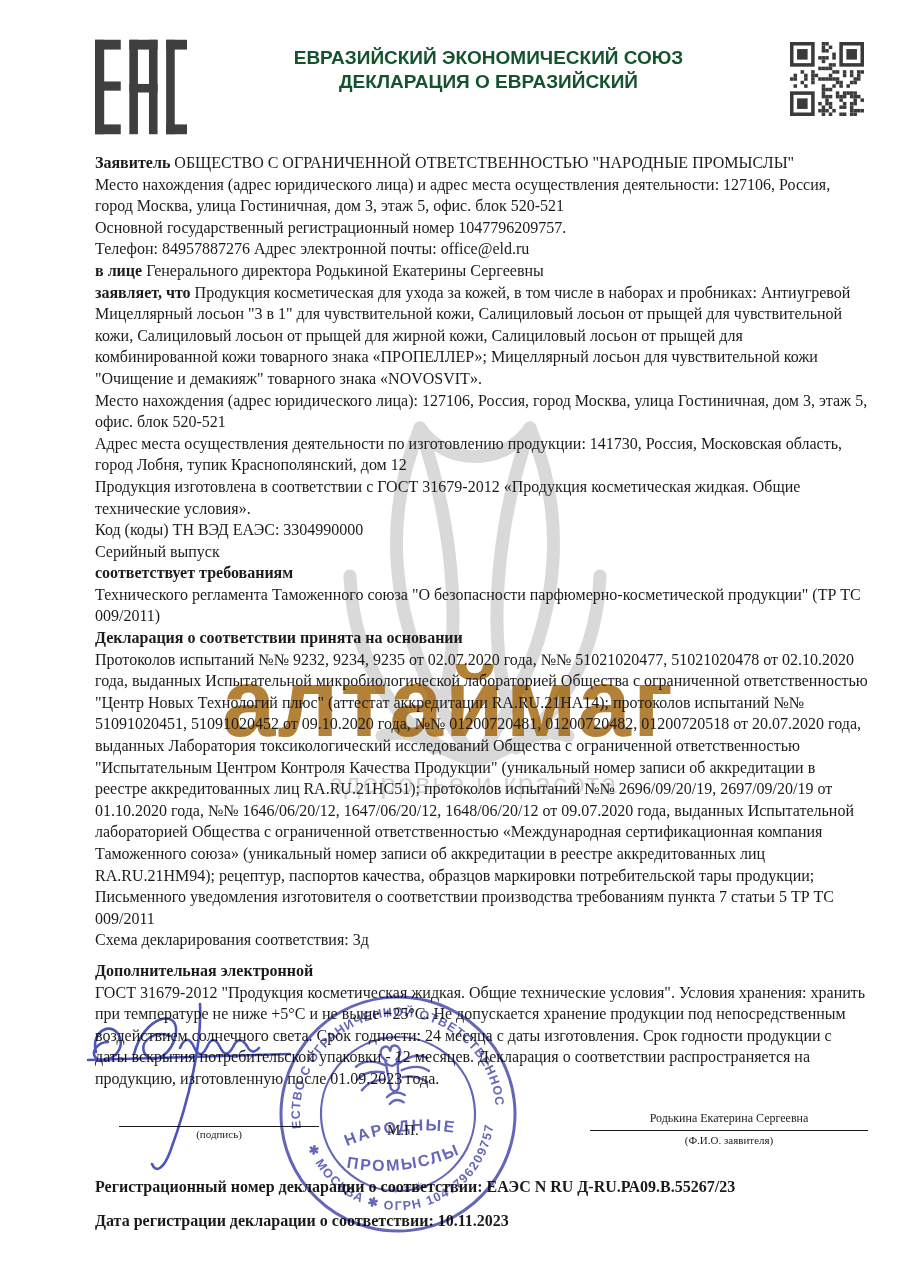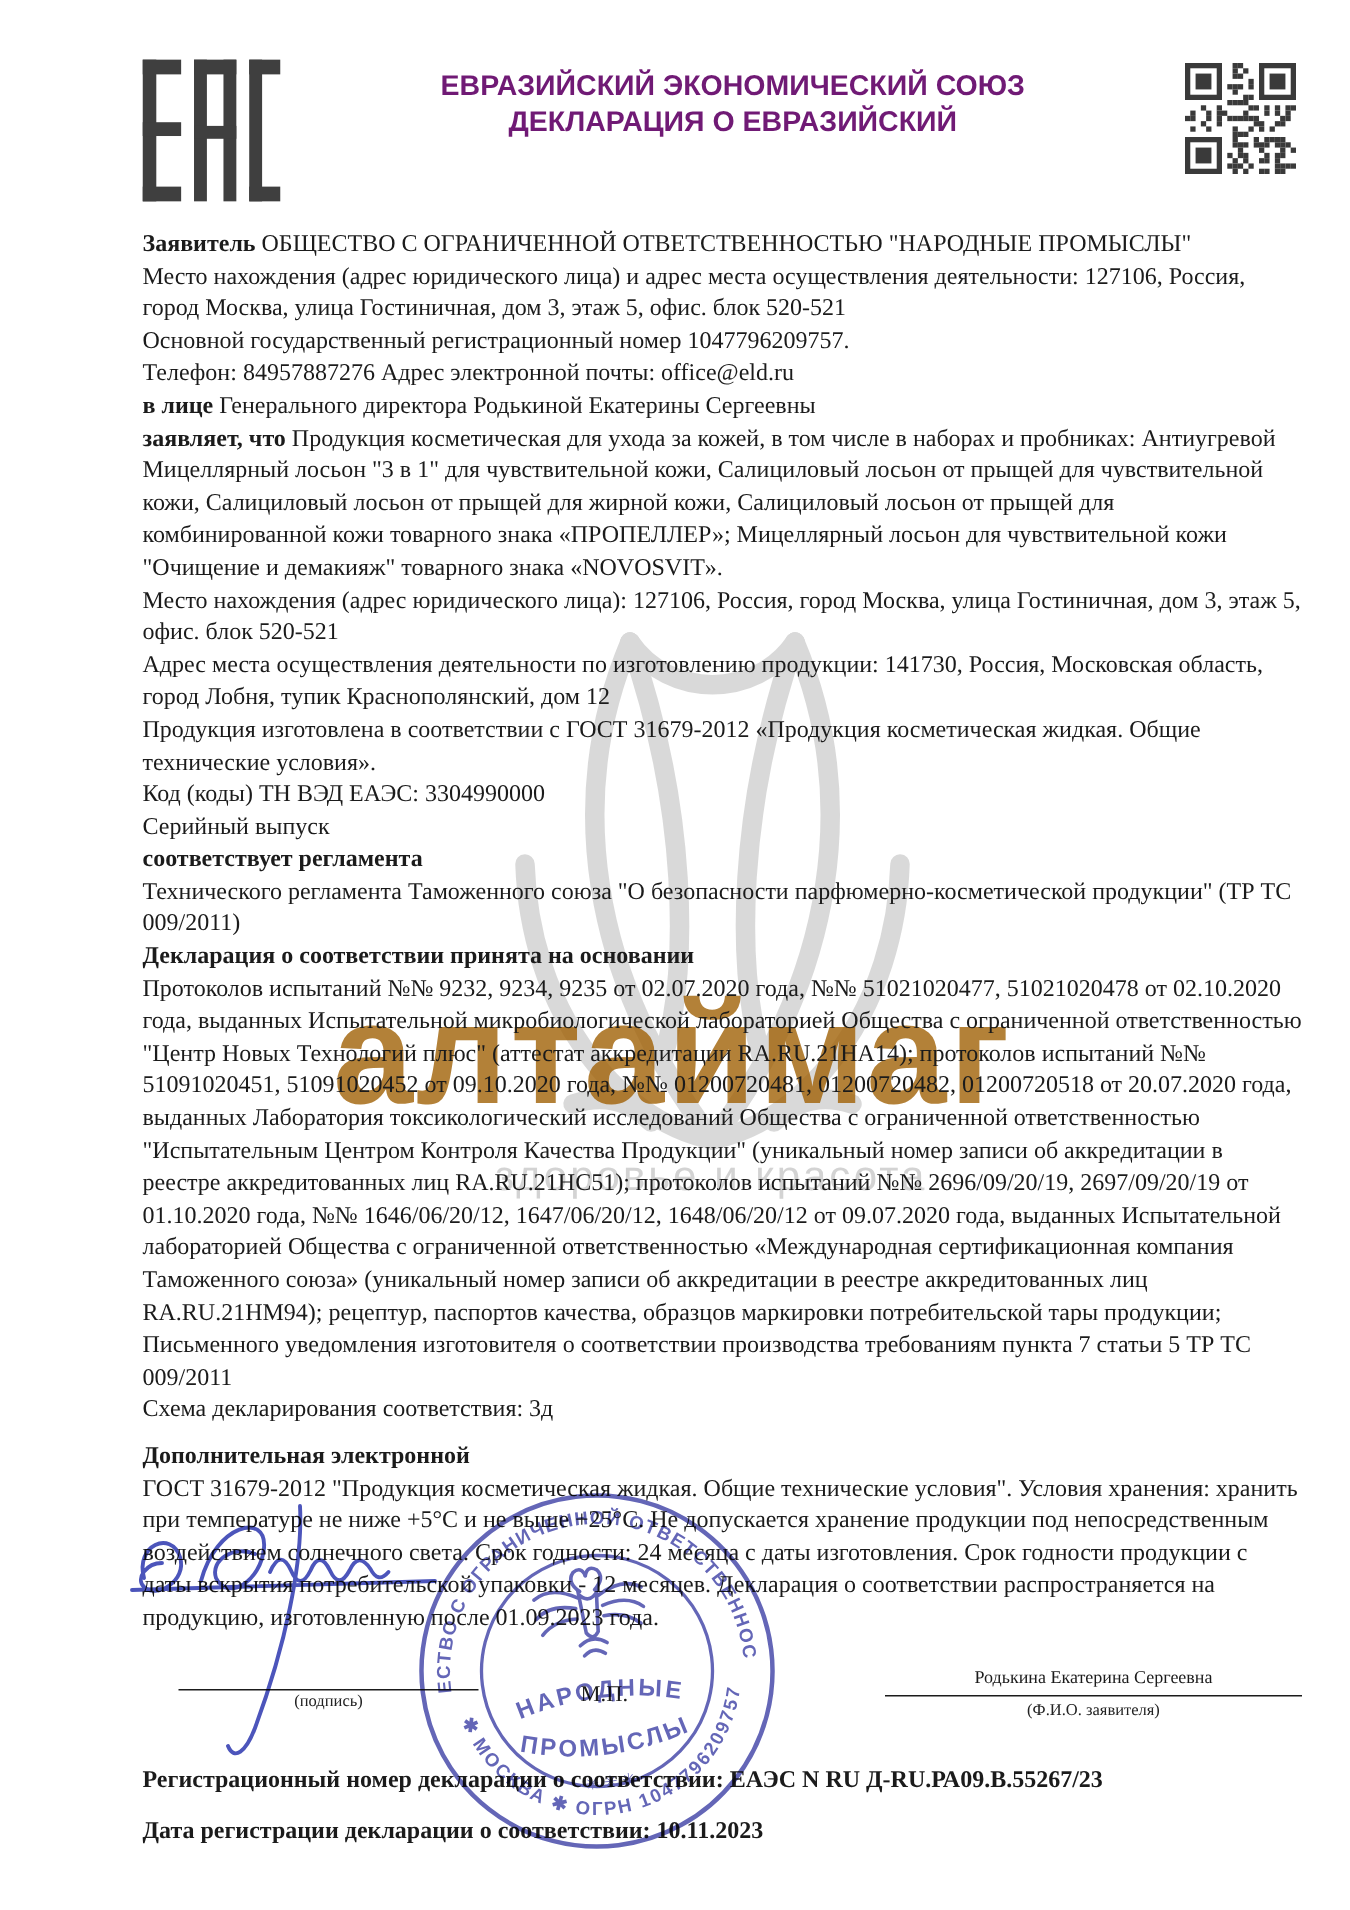--- a/index.html
+++ b/index.html
@@ -15,21 +15,21 @@
   }
   .wm-tagline{
     position:absolute;left:330px;top:768px;font-family:"Liberation Sans",sans-serif;
     font-size:28px;letter-spacing:2px;color:#cccccc;opacity:.85;
   }
   .wm-flower{position:absolute;left:320px;top:408px;opacity:.62;color:#c3c3c3;}
   
   .header{position:relative;z-index:1;display:flex;align-items:flex-start;padding:38px 36px 0 95px;}
   .eac{flex:0 0 auto;color:#3f3f3f;}
   .titles{flex:1 1 auto;text-align:center;padding-top:8px;font-family:"Liberation Sans",sans-serif;}
-  .title-line{font-weight:bold;font-size:19px;line-height:24px;color:#701a75;}
+  .title-line{font-weight:bold;font-size:19px;line-height:24px;color:#14532d;}
   .qr{flex:0 0 auto;margin-top:4px;}
   
   .main{position:relative;z-index:1;padding:16px 32px 0 95px;font-size:16px;line-height:21.6px;}
   .main p{margin:0;}
   .b{font-weight:bold;}
   .mt1{margin-top:9px !important;}
   .mt2{margin-top:13px !important;}
   
   .sig-row{display:flex;position:relative;height:74px;margin-top:6px;}
   .sig-left{width:220px;margin-left:14px;padding-top:30px;text-align:center;}
@@ -213,21 +213,21 @@
     <p>Место нахождения (адрес юридического лица) и адрес места осуществления деятельности: 127106, Россия, город Москва, улица Гостиничная, дом 3, этаж 5, офис. блок 520-521</p>
     <p>Основной государственный регистрационный номер 1047796209757.</p>
     <p>Телефон: 84957887276 Адрес электронной почты: office@eld.ru</p>
     <p><span class="b">в лице</span><span> Генерального директора Родькиной Екатерины Сергеевны</span></p>
     <p><span class="b">заявляет, что</span><span> Продукция косметическая для ухода за кожей, в том числе в наборах и пробниках: Антиугревой Мицеллярный лосьон "3 в 1" для чувствительной кожи, Салициловый лосьон от прыщей для чувствительной кожи, Салициловый лосьон от прыщей для жирной кожи, Салициловый лосьон от прыщей для комбинированной кожи товарного знака «ПРОПЕЛЛЕР»; Мицеллярный лосьон для чувствительной кожи "Очищение и демакияж" товарного знака «NOVOSVIT».</span></p>
     <p>Место нахождения (адрес юридического лица): 127106, Россия, город Москва, улица Гостиничная, дом 3, этаж 5, офис. блок 520-521</p>
     <p>Адрес места осуществления деятельности по изготовлению продукции: 141730, Россия, Московская область, город Лобня, тупик Краснополянский, дом 12</p>
     <p>Продукция изготовлена в соответствии с ГОСТ 31679-2012 «Продукция косметическая жидкая. Общие технические условия».</p>
     <p>Код (коды) ТН ВЭД ЕАЭС: 3304990000</p>
     <p>Серийный выпуск</p>
-    <p class="b">соответствует регламента</p>
+    <p class="b">соответствует требованиям</p>
     <p>Технического регламента Таможенного союза "О безопасности парфюмерно-косметической продукции" (ТР ТС 009/2011)</p>
     <p class="b">Декларация о соответствии принята на основании</p>
     <p>Протоколов испытаний №№ 9232, 9234, 9235 от 02.07.2020 года, №№ 51021020477, 51021020478 от 02.10.2020 года, выданных Испытательной микробиологической лабораторией Общества с ограниченной ответственностью "Центр Новых Технологий плюс" (аттестат аккредитации RA.RU.21НА14); протоколов испытаний №№ 51091020451, 51091020452 от 09.10.2020 года, №№ 01200720481, 01200720482, 01200720518 от 20.07.2020 года, выданных Лаборатория токсикологический исследований Общества с ограниченной ответственностью "Испытательным Центром Контроля Качества Продукции" (уникальный номер записи об аккредитации в реестре аккредитованных лиц RA.RU.21НС51); протоколов испытаний №№ 2696/09/20/19, 2697/09/20/19 от 01.10.2020 года, №№ 1646/06/20/12, 1647/06/20/12, 1648/06/20/12 от 09.07.2020 года, выданных Испытательной лабораторией Общества с ограниченной ответственностью «Международная сертификационная компания Таможенного союза» (уникальный номер записи об аккредитации в реестре аккредитованных лиц RA.RU.21НМ94); рецептур, паспортов качества, образцов маркировки потребительской тары продукции; Письменного уведомления изготовителя о соответствии производства требованиям пункта 7 статьи 5 ТР ТС 009/2011</p>
     <p>Схема декларирования соответствия: 3д</p>
     <p class="b mt1">Дополнительная электронной</p>
     <p>ГОСТ 31679-2012 "Продукция косметическая жидкая. Общие технические условия". Условия хранения: хранить при температуре не ниже +5°С и не выше +25°С. Не допускается хранение продукции под непосредственным воздействием солнечного света. Срок годности: 24 месяца с даты изготовления. Срок годности продукции с даты вскрытия потребительской упаковки - 12 месяцев. Декларация о соответствии распространяется на продукцию, изготовленную после 01.09.2023 года.</p>
 
     <div class="sig-row">
       <div class="sig-left">
         <div class="sig-line"></div>

